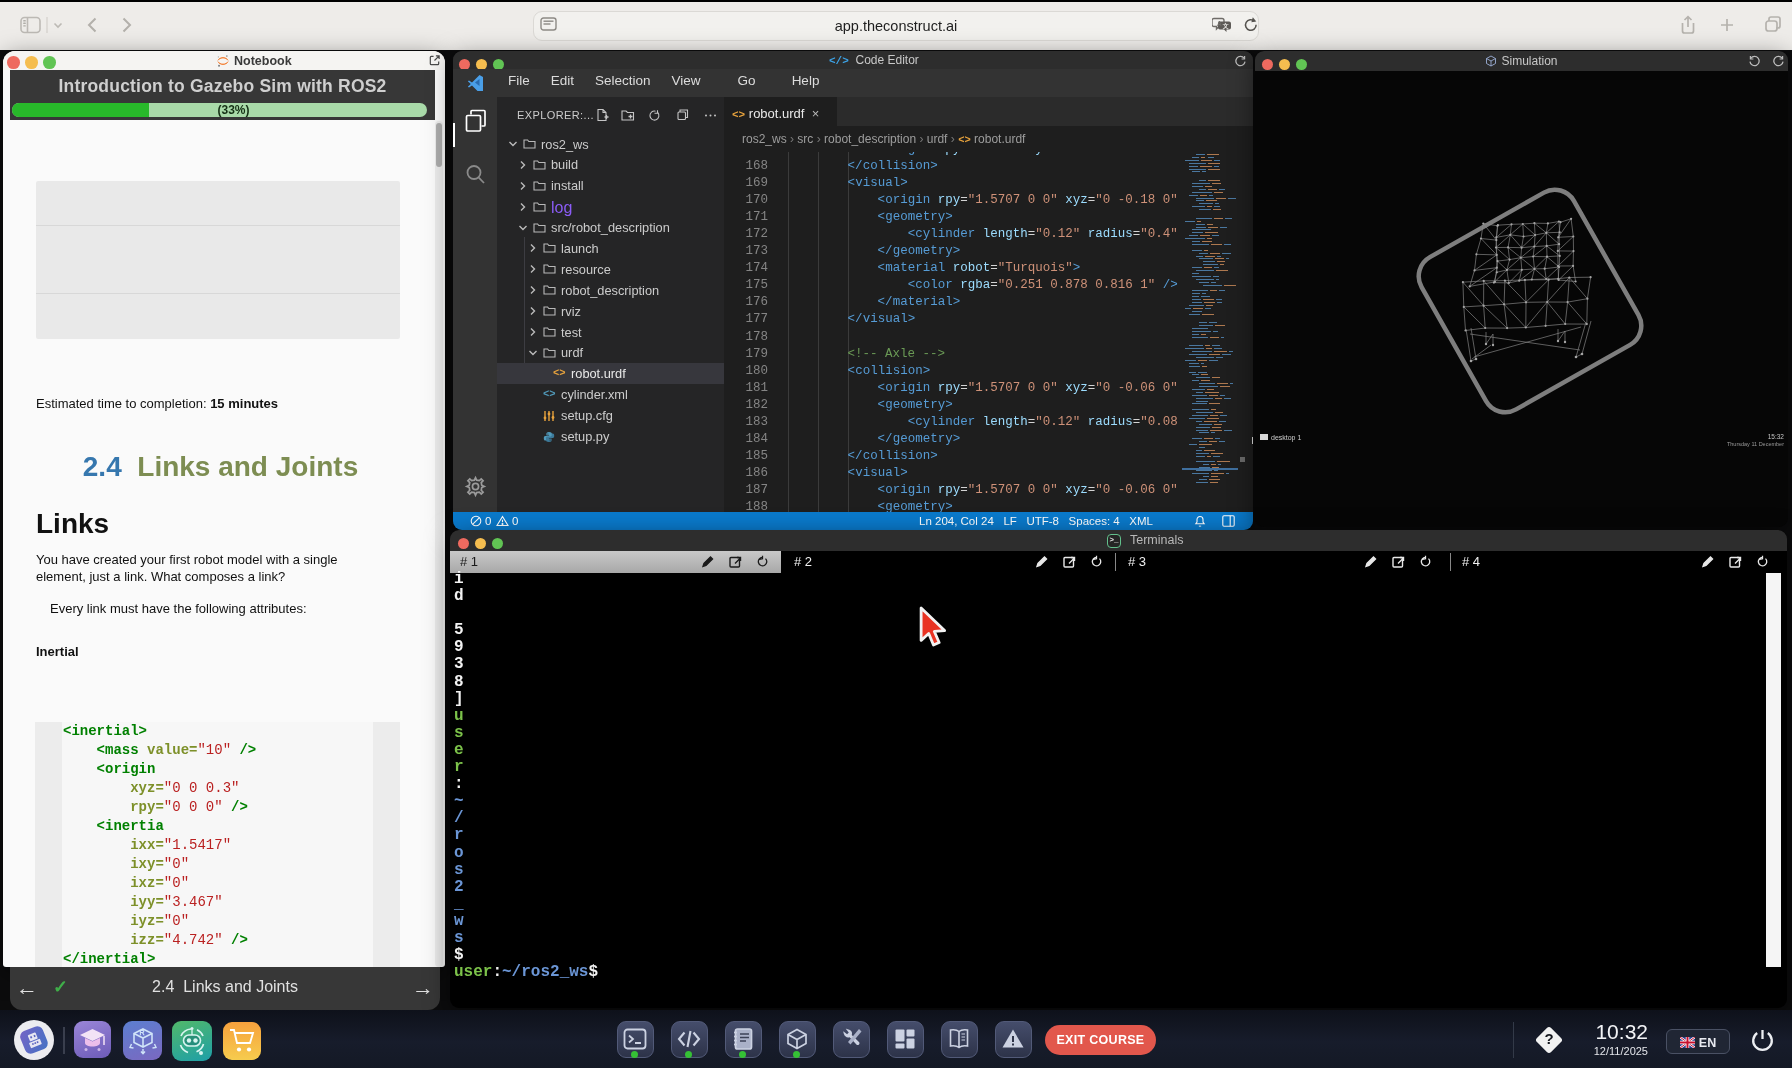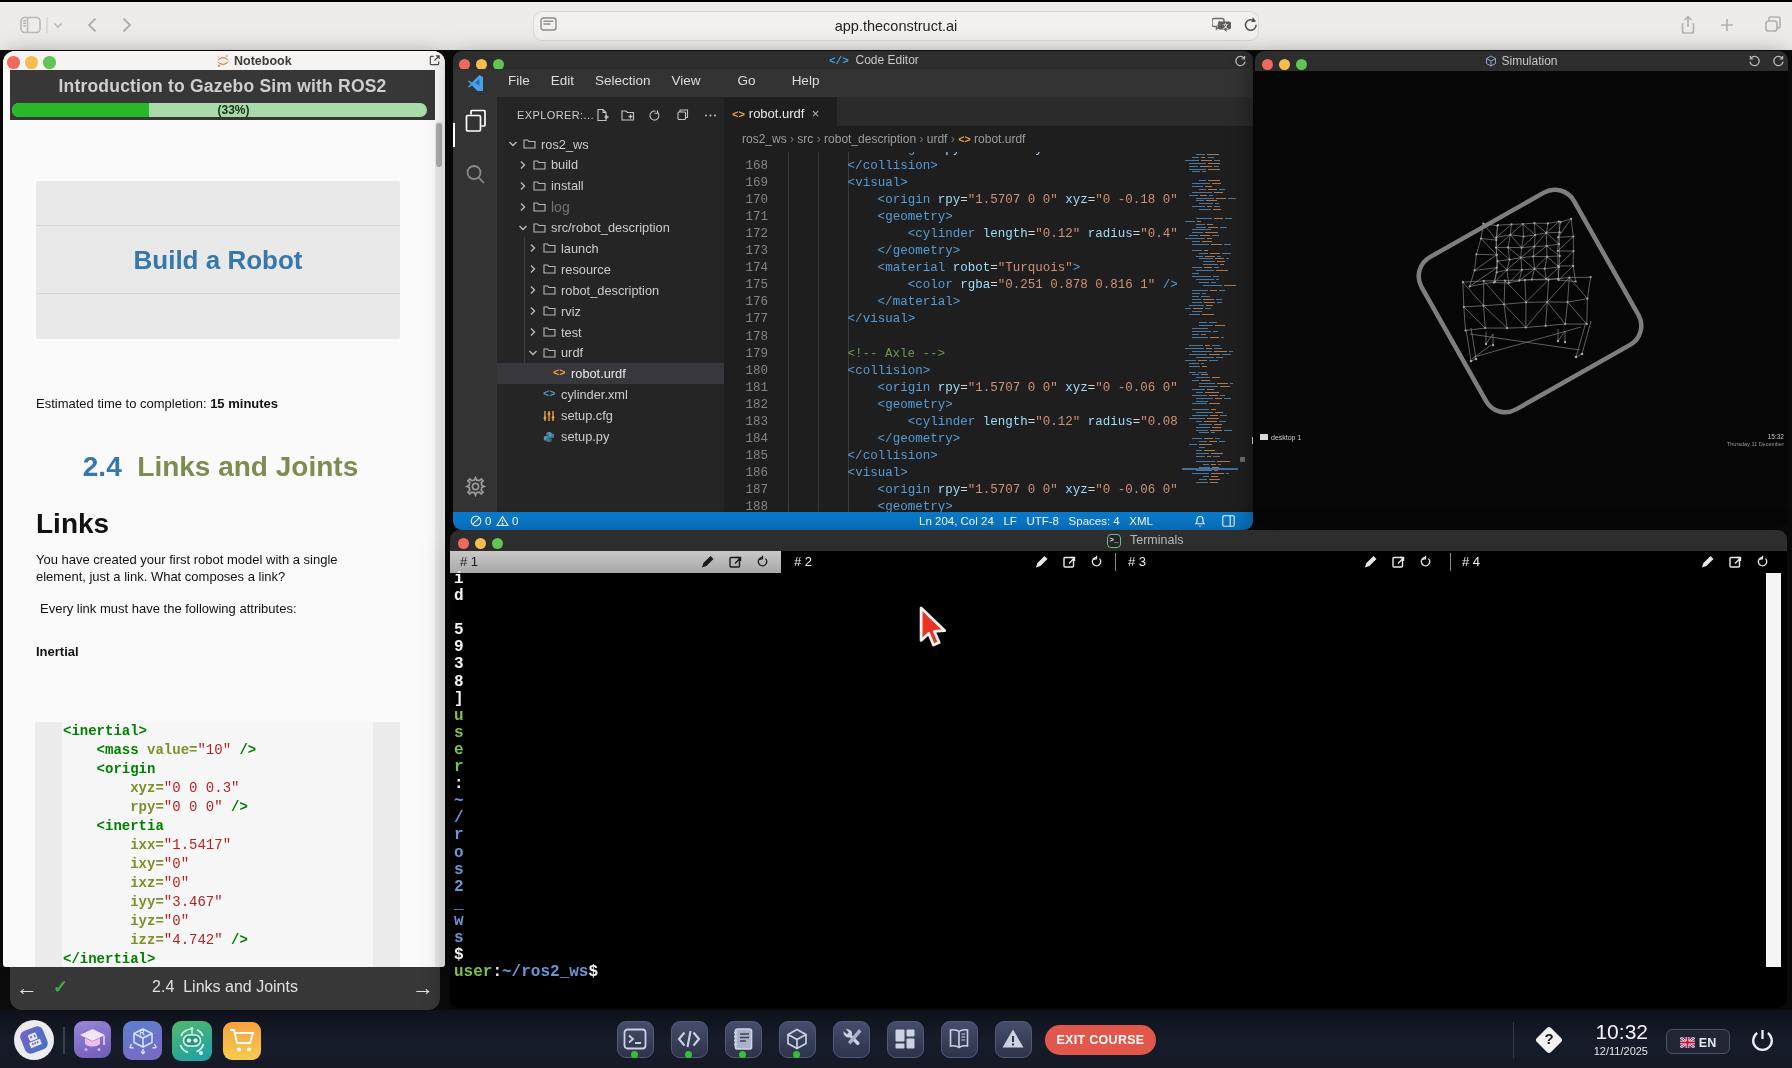--- a/index.html
+++ b/index.html
@@ -109,27 +109,26 @@
 <div class="abs" id="nbhead"></div>
 <div class="abs" style="left:10px;top:76px;width:425px;text-align:center;font-size:17.5px;font-weight:bold;color:#cfcfcf;letter-spacing:0.2px;">Introduction to Gazebo Sim with ROS2</div>
 <div class="abs" id="nbprog">
     <div class="abs" id="nbprogfill"></div>
     <div class="abs" id="nbprogtxt">(33%)</div>
   </div>
 <div class="abs" id="nbcontent" style="left:10px;top:120px;width:421px;height:847px;background:#fafafa;overflow:hidden;">
   <div class="abs" style="left:26px;top:61px;width:364px;height:158px;background:#e9e9e9;border-radius:2px;">
     <div class="abs" style="left:0;top:44px;width:364px;border-top:1px solid #d8d8d8;"></div>
     <div class="abs" style="left:0;top:112px;width:364px;border-top:1px solid #d8d8d8;"></div>
-    <div class="abs" style="left:0;top:64px;width:364px;text-align:center;font-size:26px;font-weight:bold;color:#3677ae;">Build a Robot</div>
   </div>
   <div class="abs nbp" style="left:26px;top:276px;">Estimated time to completion: <b>15 minutes</b></div>
   <div class="abs" style="left:0;top:331px;width:421px;text-align:center;font-size:28px;font-weight:bold;"><span style="color:#3677ae;">2.4</span>&nbsp;&nbsp;<span style="color:#7d8d52;">Links and Joints</span></div>
   <div class="abs" style="left:26px;top:388px;font-size:28px;font-weight:bold;color:#111;">Links</div>
   <div class="abs nbp" style="left:26px;top:432px;width:350px;">You have created your first robot model with a single element, just a link. What composes a link?</div>
-  <div class="abs nbp" style="left:30px;top:481px;width:350px;">Every link must have the following attributes:</div>
+  <div class="abs nbp" style="left:40px;top:481px;width:350px;">Every link must have the following attributes:</div>
   <div class="abs nbp" style="left:26px;top:524px;font-weight:bold;">Inertial</div>
   <div class="abs" style="left:25px;top:602px;width:365px;height:245px;background:#f7f7f7;border-left:27px solid #ececec;border-right:27px solid #ececec;box-sizing:border-box;"></div>
   <pre class="abs mono" style="left:53px;top:602px;margin:0;font-size:14px;line-height:19px;font-weight:bold;"><span class="kt">&lt;inertial&gt;</span>
     <span class="kt">&lt;mass</span> <span class="ka">value=</span><span class="ks">"10"</span> <span class="kt">/&gt;</span>
     <span class="kt">&lt;origin</span>
         <span class="ka">xyz=</span><span class="ks">"0 0 0.3"</span>
         <span class="ka">rpy=</span><span class="ks">"0 0 0"</span> <span class="kt">/&gt;</span>
     <span class="kt">&lt;inertia</span>
         <span class="ka">ixx=</span><span class="ks">"1.5417"</span>
         <span class="ka">ixy=</span><span class="ks">"0"</span>
@@ -219,21 +218,21 @@
       <svg class="abs" style="left:80px;top:128.8px;" width="13" height="12" viewBox="0 0 13 12" fill="none" stroke="#b8b8b8" stroke-width="1.1">
         <path d="M1 2 h3.6 l1.2 1.5 h6.2 v6.5 h-11 z"></path>
       </svg>
       <div class="abs" style="left:98px;top:127.2px;font-size:12.8px;color:#cccccc;white-space:nowrap;">install</div>
       <svg class="abs" style="left:65px;top:150.6px;" width="10" height="10" viewBox="0 0 10 10" fill="none" stroke="#bbb" stroke-width="1.4">
         <path d="M3 1.5 L6.5 5 L3 8.5"></path>
       </svg>
       <svg class="abs" style="left:80px;top:149.6px;" width="13" height="12" viewBox="0 0 13 12" fill="none" stroke="#b8b8b8" stroke-width="1.1">
         <path d="M1 2 h3.6 l1.2 1.5 h6.2 v6.5 h-11 z"></path>
       </svg>
-      <div class="abs" style="left:98px;top:148.1px;font-size:14px;color:#737373;white-space:nowrap;">log</div>
+      <div class="abs" style="left:98px;top:148.1px;font-size:16px;color:#8b5cf6;white-space:nowrap;">log</div>
       <svg class="abs" style="left:65px;top:171.5px;" width="10" height="10" viewBox="0 0 10 10" fill="none" stroke="#bbb" stroke-width="1.4">
         <path d="M1.5 3 L5 6.5 L8.5 3"></path>
       </svg>
       <svg class="abs" style="left:80px;top:170.5px;" width="13" height="12" viewBox="0 0 13 12" fill="none" stroke="#b8b8b8" stroke-width="1.1">
         <path d="M1 2 h3.6 l1.2 1.5 h6.2 v6.5 h-11 z"></path>
       </svg>
       <div class="abs" style="left:98px;top:169.0px;font-size:12.8px;color:#cccccc;white-space:nowrap;">src/robot_description</div>
       <svg class="abs" style="left:75px;top:192.4px;" width="10" height="10" viewBox="0 0 10 10" fill="none" stroke="#bbb" stroke-width="1.4">
         <path d="M3 1.5 L6.5 5 L3 8.5"></path>
       </svg>

